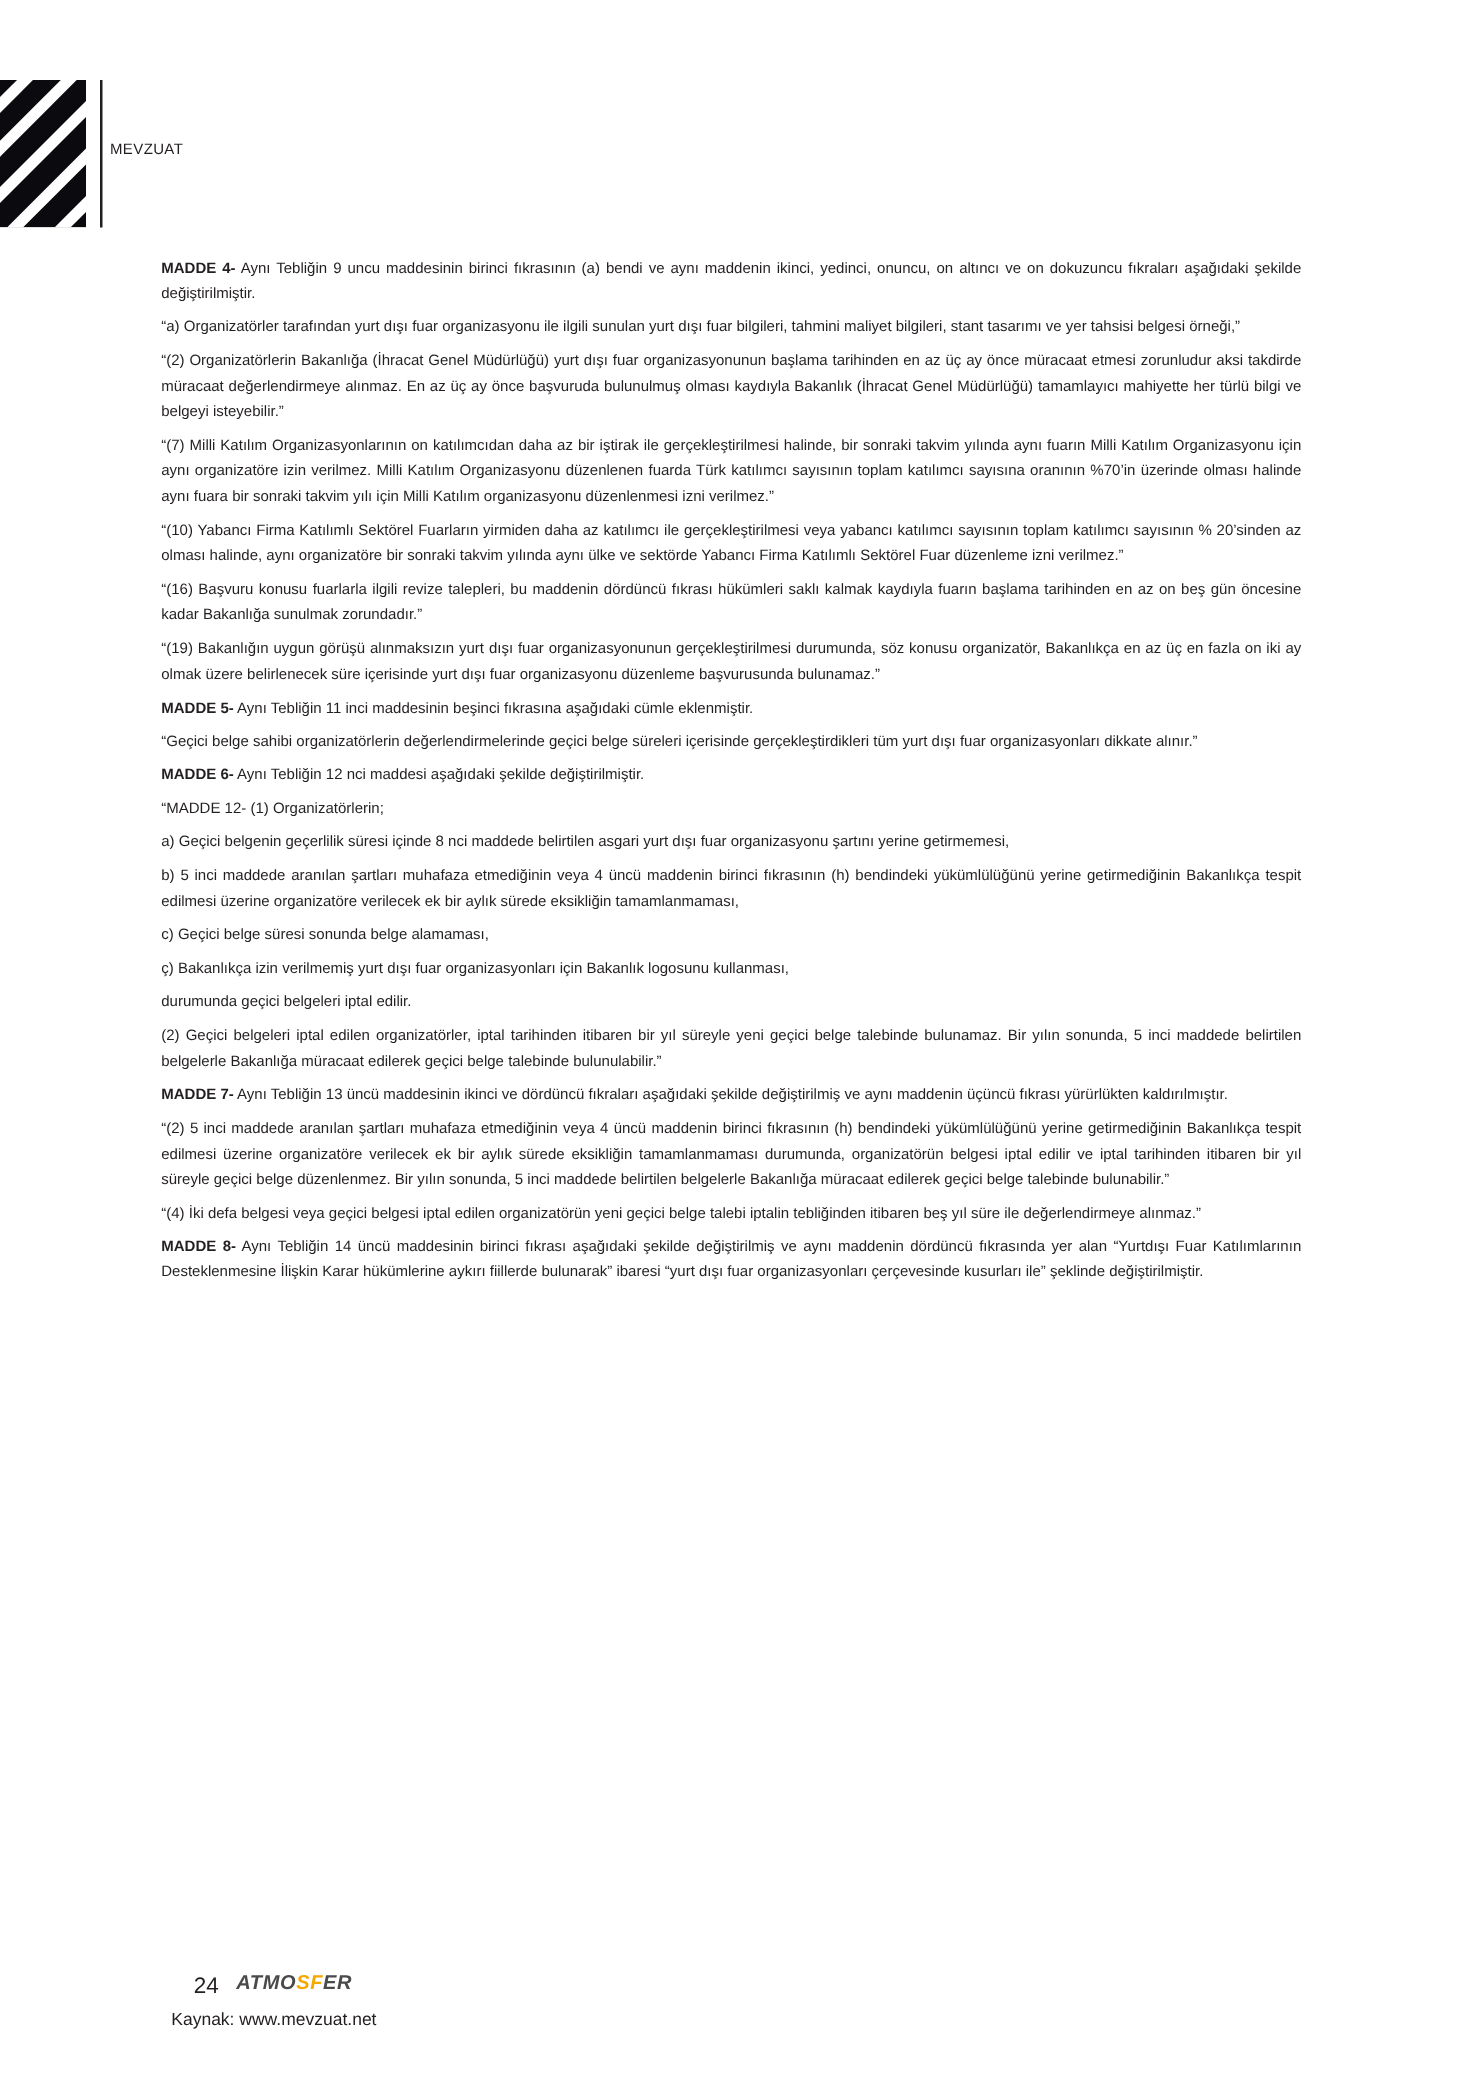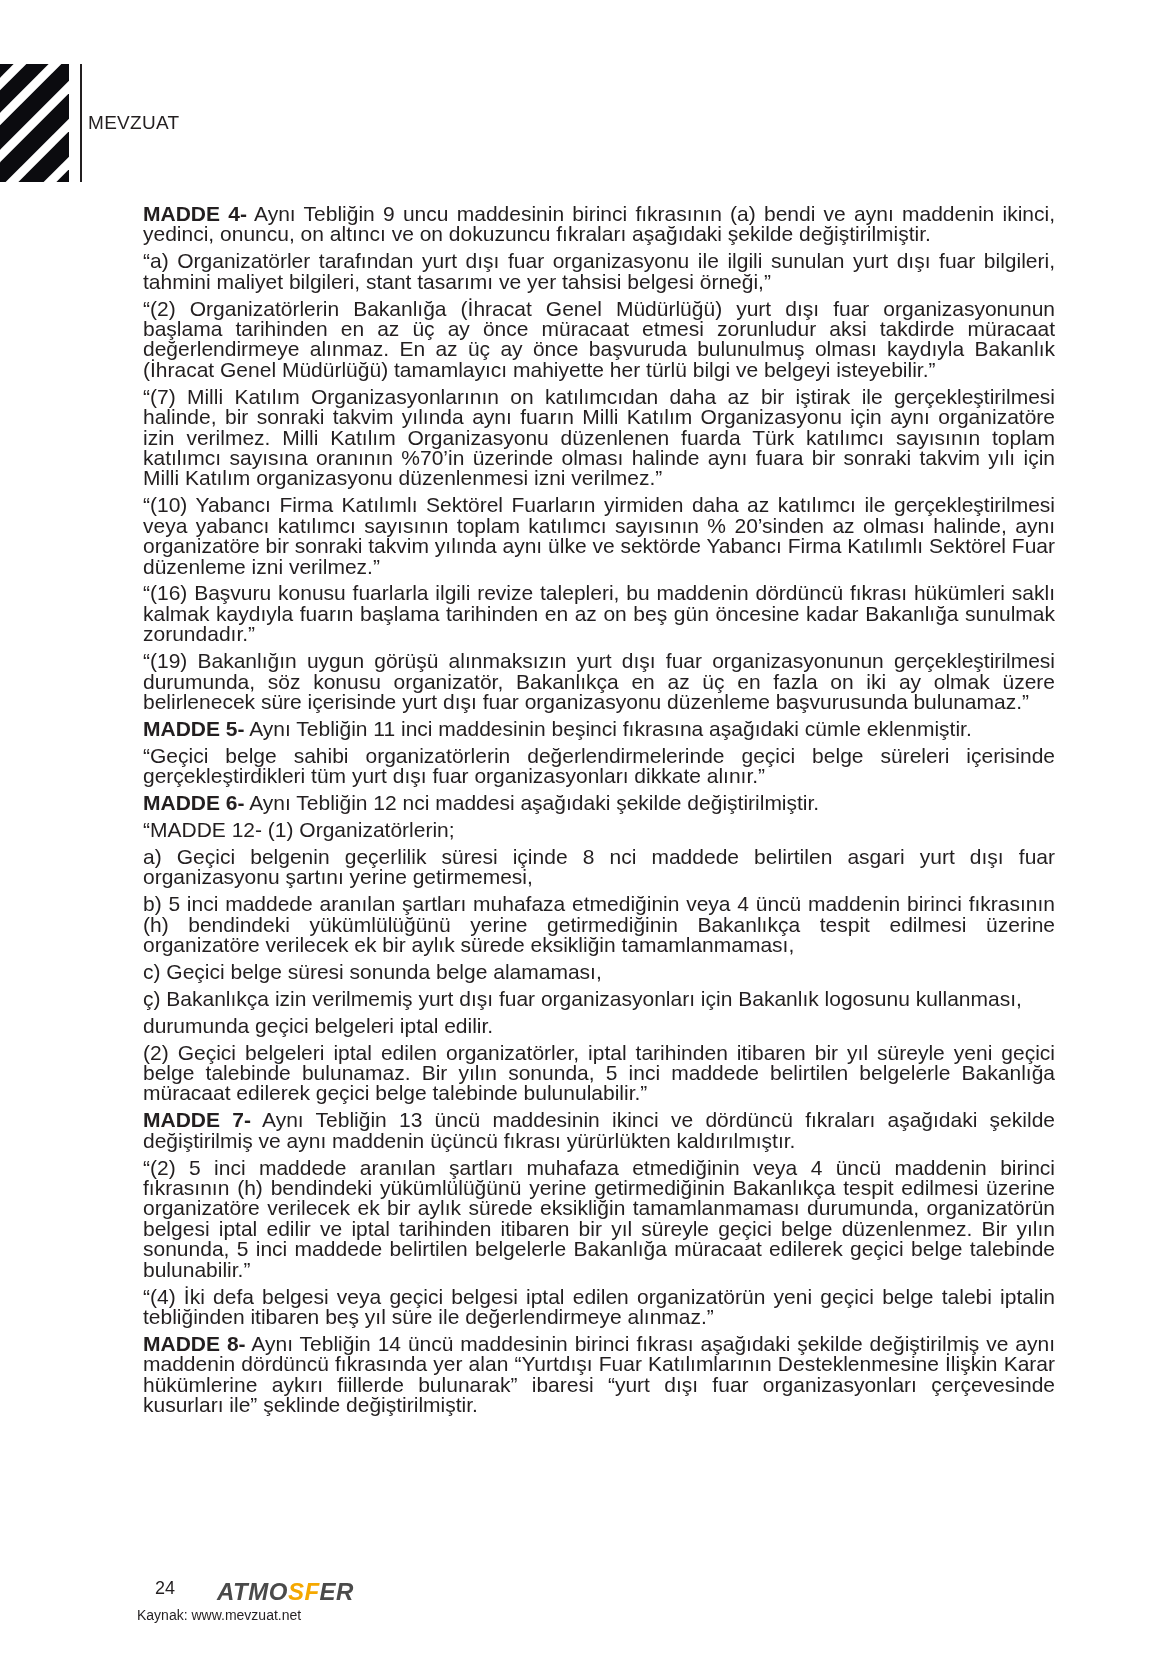--- a/index.html
+++ b/index.html
@@ -1,27 +1,27 @@
 <!DOCTYPE html>
 <html><head>
 <meta charset="utf-8">
 <style>
   html, body { margin:0; padding:0; background:#ffffff; }
   body { width:1170px; height:1660px; position:relative; overflow:hidden; font-family:"Liberation Sans", sans-serif; color:#231f20; }
   .stripes { position:absolute; left:0; top:64px; width:69px; height:118px; overflow:hidden; background:#fff; }
   .stripes svg { display:block; }
   .vline { position:absolute; left:80px; top:64px; width:2px; height:118px; background:#231f20; }
-  .section { position:absolute; left:88px; top:112px; font-size:19px; letter-spacing:0.3px; color:#231f20; }
-  .content { position:absolute; left:143px; top:204px; width:912px; font-size:21px; line-height:20.4px; }
+  .section { position:absolute; left:88px; top:112px; font-size:12px; letter-spacing:0.3px; color:#231f20; }
+  .content { position:absolute; left:129px; top:204px; width:912px; font-size:12px; line-height:20.4px; }
   .content p { margin:0 0 6.5px 0; text-align:justify; }
   .content b { font-weight:bold; }
   .source { position:absolute; left:137px; top:1607px; font-size:14px; }
   .footer { position:absolute; left:155px; top:1578px; display:flex; gap:14px; }
   .pagenum { font-size:18px; }
-  .logo { font-size:24px; font-weight:bold; font-style:italic; color:#4a4a4a; letter-spacing:0.5px;margin-left:28px; }
+  .logo { font-size:16px; font-weight:bold; font-style:italic; color:#4a4a4a; letter-spacing:0.5px; }
   .logo .acc { color:#f5a800; }
 </style>
 </head>
 <body>
 
 <div class="stripes">
   <svg width="69" height="118" viewBox="0 0 69 118">
     <rect width="69" height="118" fill="#0b0b0f"></rect>
     <g stroke="#ffffff" stroke-width="9">
       <line x1="-20" y1="40" x2="60" y2="-40"></line>

